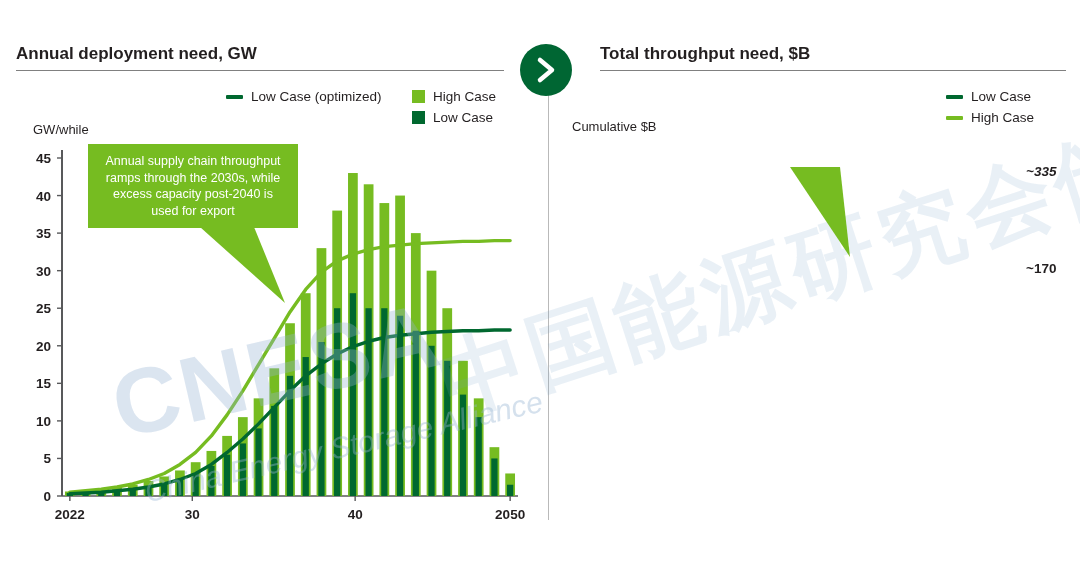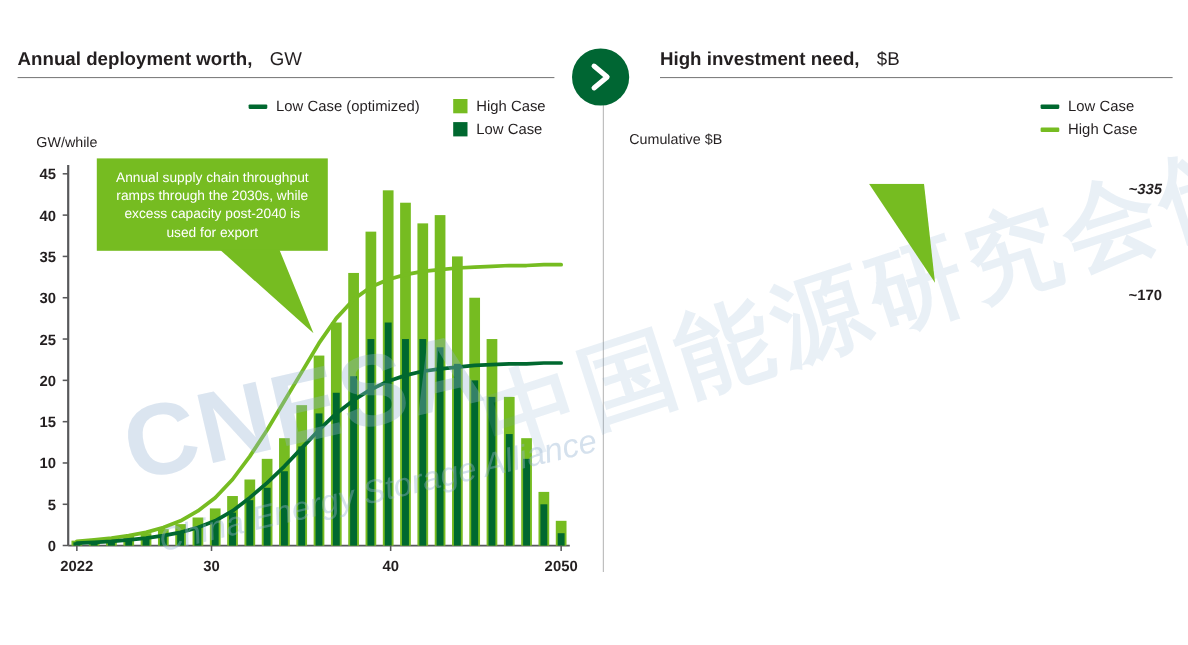--- a/index.html
+++ b/index.html
@@ -42,21 +42,21 @@
   
   .panel { position: absolute; top: 0; height: 586px; }
   #panel-left  { left: 0;   width: 540px; }
   #panel-right { left: 540px; width: 540px; }
 
   .panel-title {
     position: absolute; top: 44px;
     font-size: 17px; font-weight: 700; color: #231f20;
     white-space: nowrap;
   }
-  .panel-title .light { font-weight: 400; margin-left: 11px; }
+  .panel-title .light { font-weight: 700; }
   .title-rule {
     position: absolute; height: 1px; background: #808080;
   }
 
   .divider-v {
     position:absolute; left: 548px; top: 60px; width: 1px; height: 460px;
     background: #b9b9b9;
   }
 
   
@@ -102,21 +102,21 @@
 
 <div id="root">
 
   <div class="wm wm-cn">中国能源研究会储能专委会 中关村储能产业技术联盟</div>
   <div class="wm wm-cnesa">CNESA</div>
   <div class="wm wm-sub">China Energy Storage Alliance</div>
 
   <div class="panel" id="panel-left">
 
     <div class="panel-title" style="left:16px;">
-      <span>Annual deployment worth,</span><span class="light"> GW</span>
+      <span>Annual deployment need,</span><span class="light"> GW</span>
     </div>
     <div class="title-rule" style="left:16px; top:70px; width:488px;"></div>
 
     <div class="legend" style="left:226px; top:86px;text-align:right;">
       <div class="legend-row">
         <span class="lg-line" style="background:#00682f;"></span>
         <span class="lg-label">Low Case (optimized)</span>
       </div>
     </div>
     <div class="legend" style="left:412px; top:86px;">
@@ -241,21 +241,21 @@
   <div class="divider-v"></div>
   <div class="arrow-badge">
     <svg width="26" height="28" viewBox="0 0 26 28">
       <polyline points="6,4 18,14 6,24" fill="none" stroke="#ffffff" stroke-width="4.5" stroke-linecap="round" stroke-linejoin="round"></polyline>
     </svg>
   </div>
 
   <div class="panel" id="panel-right">
 
     <div class="panel-title" style="left:60px;">
-      <span>High investment need,</span><span class="light"> $B</span>
+      <span>Total throughput need,</span><span class="light"> $B</span>
     </div>
     <div class="title-rule" style="left:60px; top:70px; width:466px;"></div>
 
     <div class="legend" style="left:406px; top:86px;">
       <div class="legend-row">
         <span class="lg-line" style="background:#00682f;"></span>
         <span class="lg-label">Low Case</span>
       </div>
       <div class="legend-row">
         <span class="lg-line" style="background:#76bc21;"></span>

